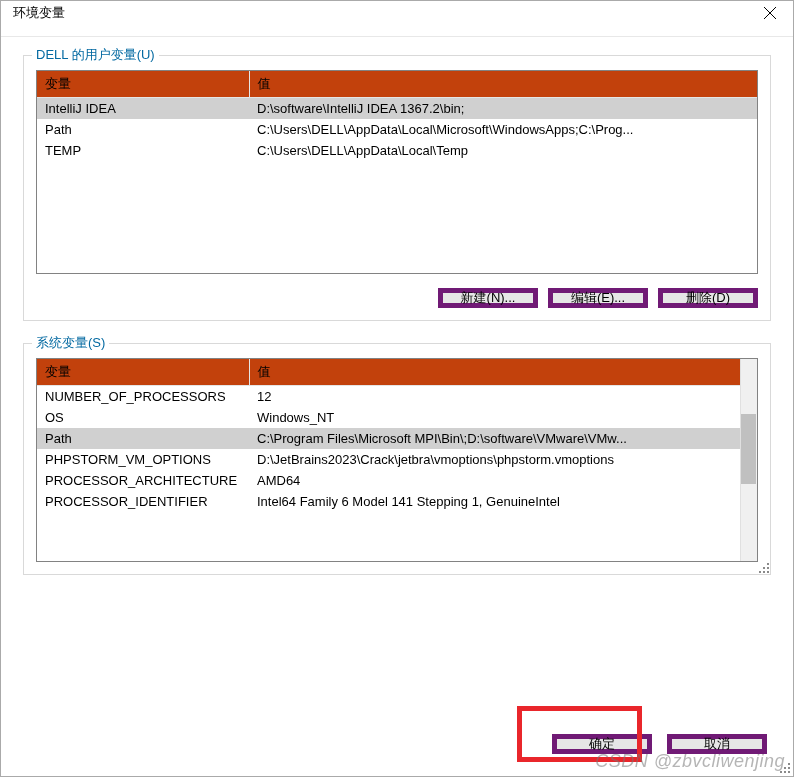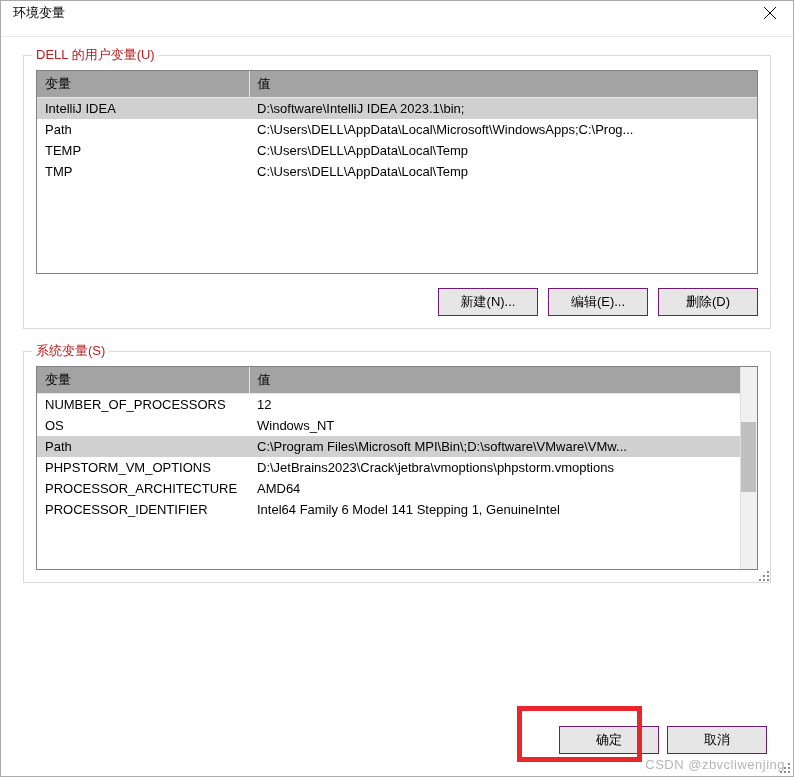--- a/index.html
+++ b/index.html
@@ -43,21 +43,21 @@
   position: relative;
   margin-bottom: 22px;
 }
 .fieldset-legend {
   position: absolute;
   top: -10px;
   left: 8px;
   background: #fff;
   padding: 0 4px;
   font-size: 13px;
-  color: #b91c1c;
+  color: #0369a1;
 }
 .table-container {
   border: 1px solid #828282;
   background: #fff;
   height: 204px;
   overflow: hidden;
   position: relative;
 }
 .table-container.system {
   height: 204px;
@@ -82,21 +82,21 @@
 table {
   width: 100%;
   border-collapse: collapse;
   table-layout: fixed;
 }
 .table-container.system table { width: calc(100% - 17px); }
 th {
   text-align: left;
   font-weight: normal;
   padding: 4px 8px;
-  background: #a3a3a3;
+  background: #c2410c;
   border-right: 1px solid #e5e5e5;
   border-bottom: 1px solid #e5e5e5;
   font-size: 13px;
   height: 24px;
 }
 th:last-child { border-right: none; }
 td {
   padding: 3px 8px;
   font-size: 13px;
   height: 16px;
@@ -107,51 +107,52 @@
 tr.selected td { background: #d0d0d0; }
 col.col-var { width: 212px; }
 .button-row {
   display: flex;
   justify-content: flex-end;
   gap: 10px;
   margin-top: 14px;
 }
 .btn {
   width: 100px;
-  height: 28px;
-  border: 1px solid #701a75;
+  height: 20px;
+  border: 5px solid #701a75;
   background: #e6e6e6;
   font-size: 13px;
   cursor: pointer;
   display: inline-flex;
   align-items: center;
   justify-content: center;
 }
 .btn.focused {
   border: 2px solid #0078d7;
   height: 28px;
 }
 .highlight-box {
   border: 5px solid #e9262b;
   position: absolute;
 }
 .dialog-buttons {
   position: absolute;
   right: 26px;
   bottom: 22px;
   display: flex;
-  gap: 8px;
+  gap: 15px;
   padding-left: 12px;
 }
 .watermark {
   position: absolute;
   right: 8px;
   bottom: 4px;
   color: rgba(120,120,120,0.55);
-  font-size: 13px;
+  font-size: 18px;
+  font-style: italic;
   letter-spacing: 0.5px;
   pointer-events: none;
 }
 .grip-dots {
   position: absolute;
   right: 1px;
   bottom: 1px;
 }
 .grip-dots span {
   position: absolute;
@@ -187,32 +188,28 @@
             </colgroup>
           <thead>
             <tr>
               <th>变量</th>
               <th>值</th>
             </tr>
           </thead>
           <tbody id="user-tbody">
               <tr class="selected">
                 <td>IntelliJ IDEA</td>
-                <td>D:\software\IntelliJ IDEA 2023.1\bin;</td>
+                <td>D:\software\IntelliJ IDEA 1367.2\bin;</td>
               </tr>
               <tr>
                 <td>Path</td>
                 <td>C:\Users\DELL\AppData\Local\Microsoft\WindowsApps;C:\Prog...</td>
               </tr>
               <tr>
                 <td>TEMP</td>
-                <td>C:\Users\DELL\AppData\Local\Temp</td>
-              </tr>
-              <tr>
-                <td>TMP</td>
                 <td>C:\Users\DELL\AppData\Local\Temp</td>
               </tr>
             </tbody>
         </table>
       </div>
 
       <div class="button-row">
         <button class="btn">新建(N)...</button>
         <button class="btn">编辑(E)...</button>
         <button class="btn">删除(D)</button>

